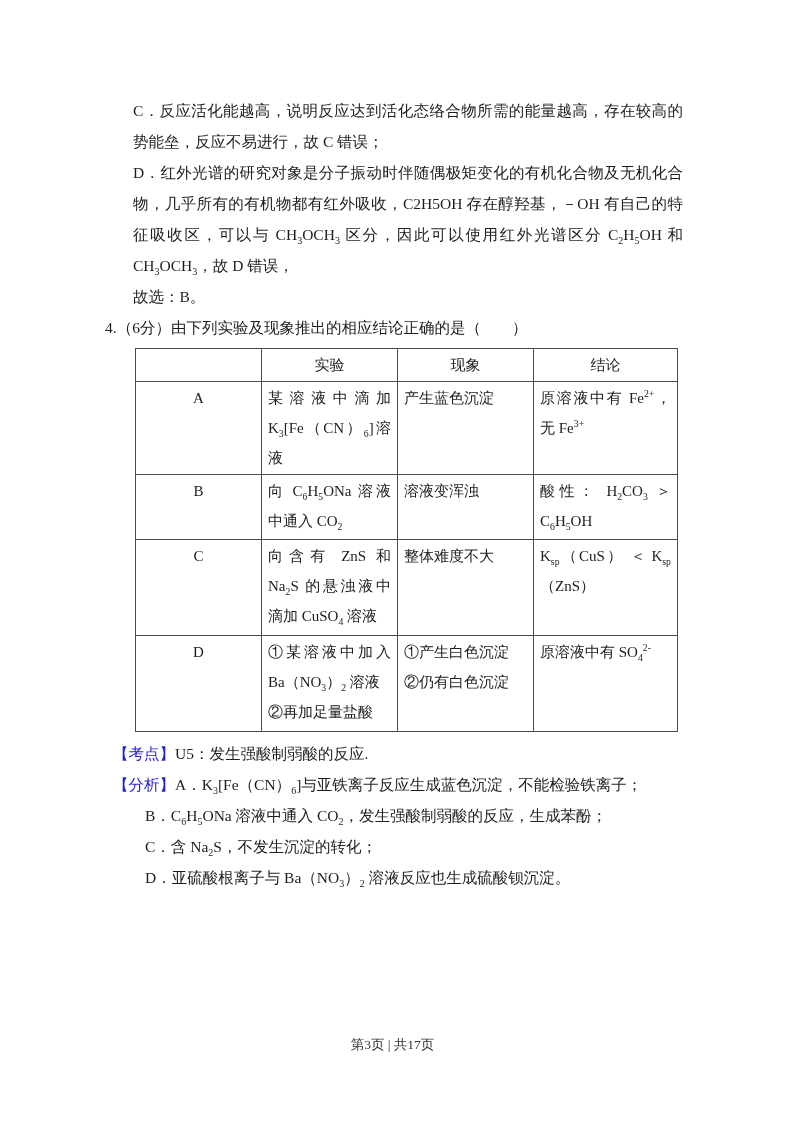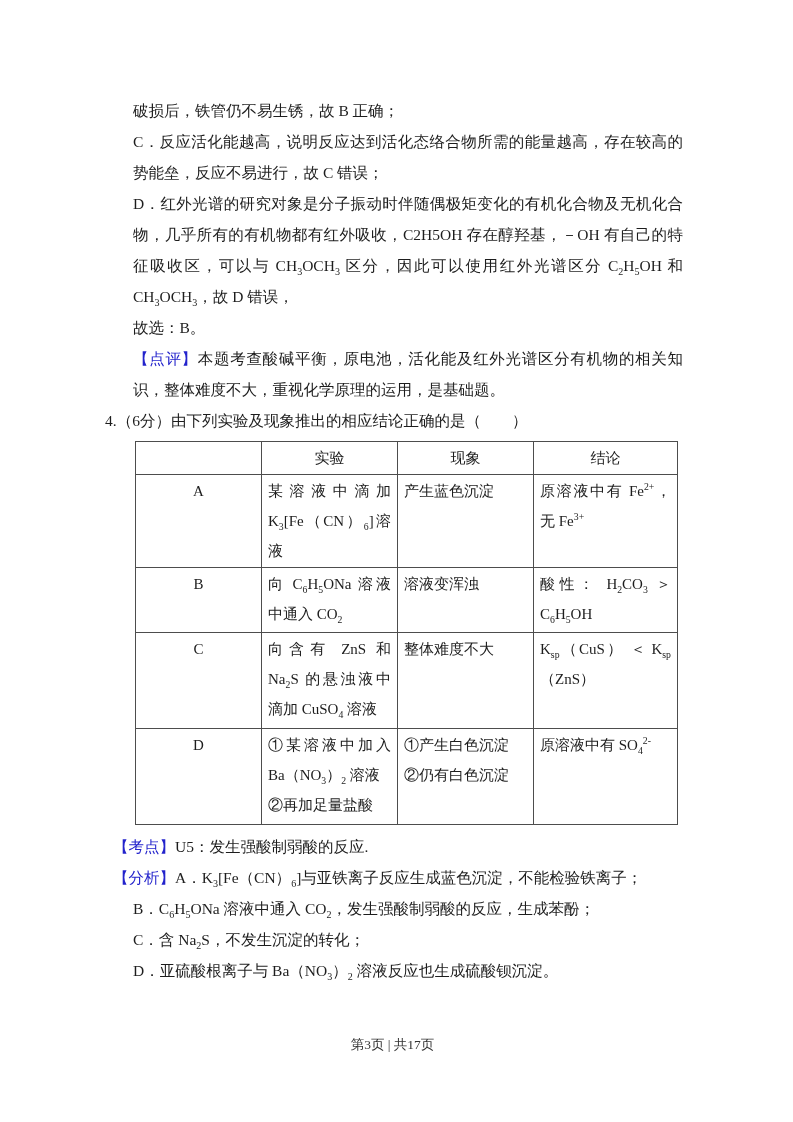--- a/index.html
+++ b/index.html
@@ -23,37 +23,35 @@
     border:1px solid #4d4d4d;padding:1px 6px;vertical-align:top;
     font-weight:normal;text-align:justify;overflow:hidden;
   }
   th{text-align:center;height:30px;}
   td.lbl{text-align:center;}
   tr.r2{height:65px;}
   tr.r3{height:96px;}
   .options{margin-left:25px;}
   .options span{display:inline-block;width:116px;}
   .sections{margin-left:8px;width:572px;}
-  .sections .item{margin-left:20px;}
+  .sections .item{margin-left:32px;}
   .footer{
     position:absolute;top:1036px;left:0;width:785px;text-align:center;
     font-size:13.5px;color:#333;
   }
 </style>
 </head>
 <body>
 
 <div class="content">
 
   <div class="indent">
-    <p>破损后，铁管仍不易生锈，故 B 正确；</p>
     <p>C．反应活化能越高，说明反应达到活化态络合物所需的能量越高，存在较高的势能垒，反应不易进行，故 C 错误；</p>
     <p>D．红外光谱的研究对象是分子振动时伴随偶极矩变化的有机化合物及无机化合物，几乎所有的有机物都有红外吸收，C2H5OH 存在醇羟基，－OH 有自己的特征吸收区，可以与 CH<sub>3</sub>OCH<sub>3</sub> 区分，因此可以使用红外光谱区分 C<sub>2</sub>H<sub>5</sub>OH 和 CH<sub>3</sub>OCH<sub>3</sub>，故 D 错误，</p>
     <p>故选：B。</p>
-    <p><span class="tag">【点评】</span><span>本题考查酸碱平衡，原电池，活化能及红外光谱区分有机物的相关知识，整体难度不大，重视化学原理的运用，是基础题。</span></p>
   </div>
 
   <p>4.（6分）由下列实验及现象推出的相应结论正确的是（　　）</p>
 
   <table>
     <colgroup>
       <col style="width:126px">
         <col style="width:136px">
       <col style="width:136px">
         <col style="width:144px">

